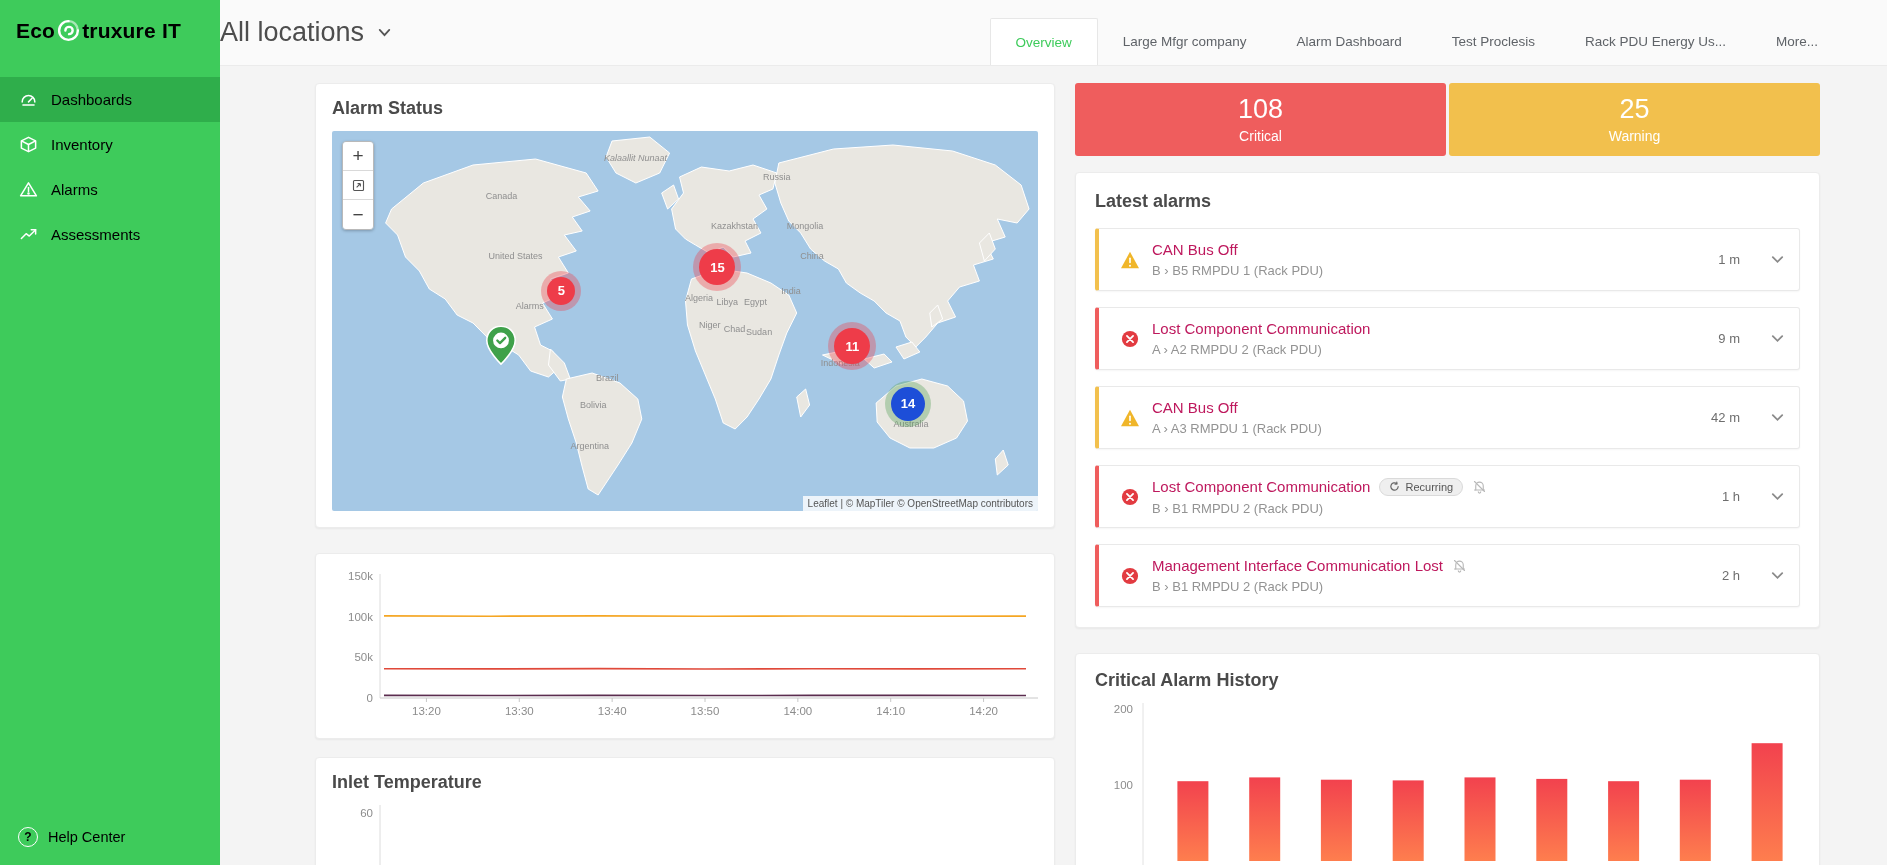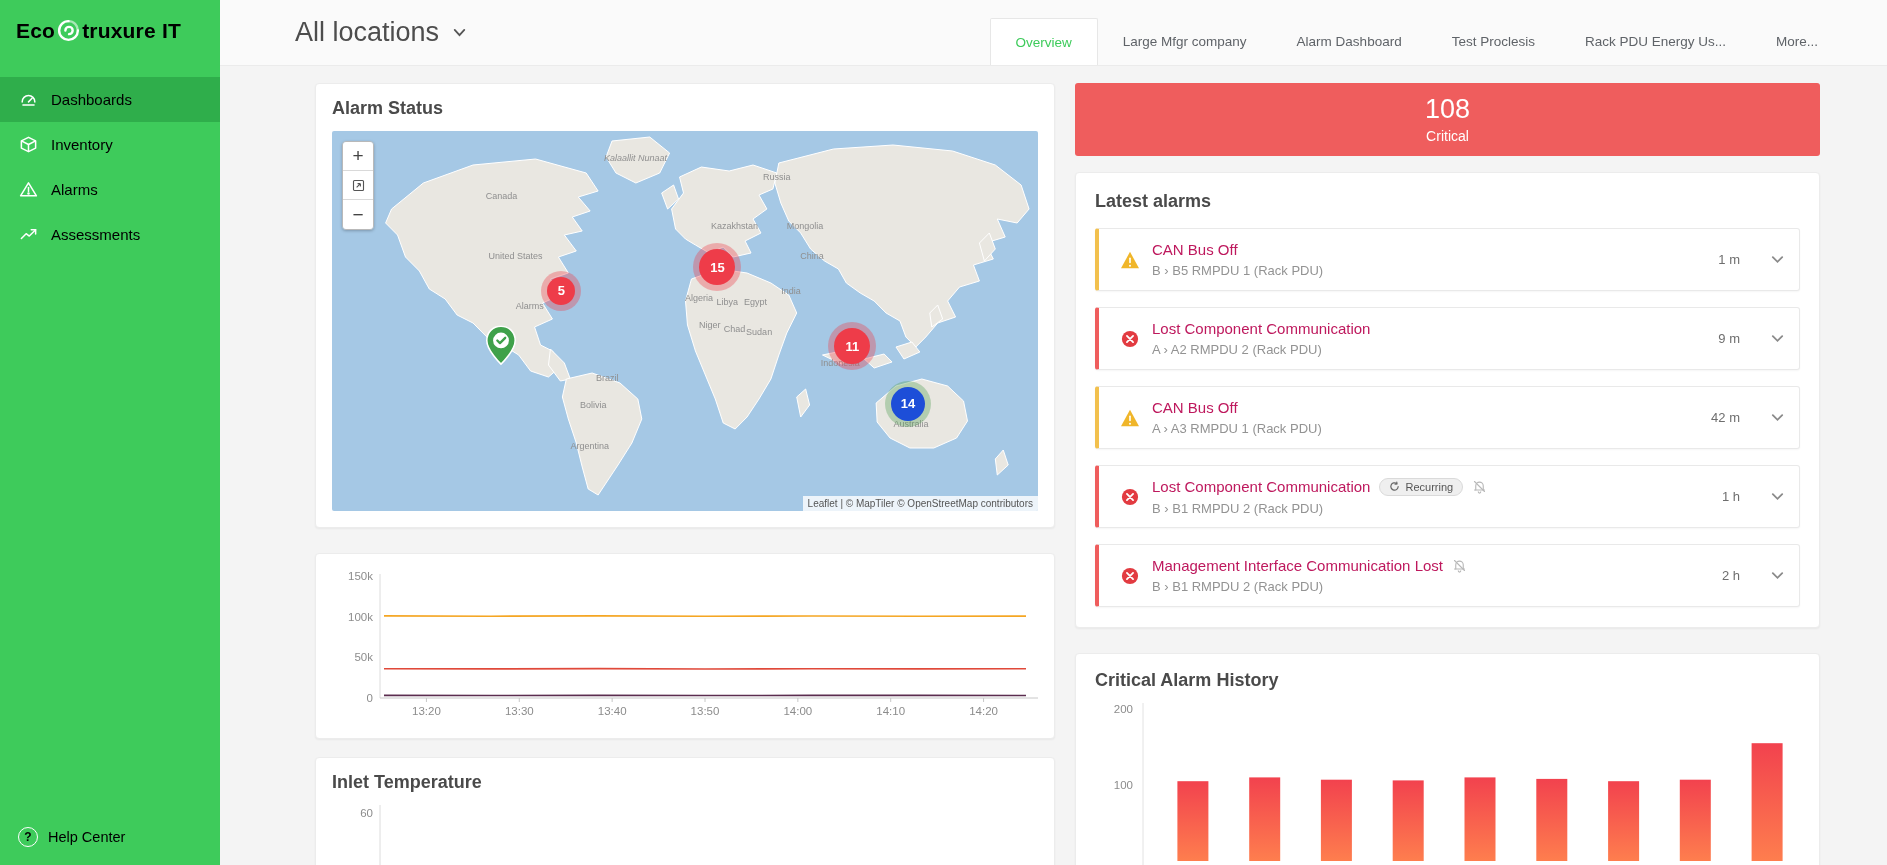--- a/index.html
+++ b/index.html
@@ -15,21 +15,21 @@
   .logo .swirl{margin:0 1px;display:flex}
   .nav{margin-top:34px}
   .nav-item{height:45px;display:flex;align-items:center;gap:13px;padding:0 18px;font-size:15px;cursor:pointer}
   .nav-item.active{background:var(--green-dark)}
   .nav-icon{width:20px;height:20px;display:flex;align-items:center;justify-content:center;color:#fff}
   .help-center{margin-top:auto;display:flex;align-items:center;gap:10px;padding:18px;font-size:14.5px;cursor:pointer}
   .help-icon{width:20px;height:20px;border:1.6px solid #fff;border-radius:50%;display:flex;align-items:center;justify-content:center;font-size:12px;font-weight:bold}
 
   
   .main{flex:1;display:flex;flex-direction:column;min-width:0}
-  .header{height:66px;background:#fafafa;display:flex;align-items:center;padding-left:75px;border-bottom:1px solid #ebebeb;flex:0 0 66px}
+  .header{height:66px;background:#fafafa;display:flex;align-items:center;border-bottom:1px solid #ebebeb;flex:0 0 66px}
   .location{display:flex;align-items:center;gap:12px;font-size:27px;color:#4d4d4d;cursor:pointer}
   .tabs{margin-left:auto;margin-right:44px;align-self:flex-end;display:flex;height:47px}
   .tab{display:flex;align-items:center;padding:0 25px;font-size:13.5px;color:#5f6368;cursor:pointer;white-space:nowrap}
   .tab.active{background:#fff;color:var(--green);border:1px solid #e7e7e7;border-bottom:none;border-radius:2px 2px 0 0}
 
   
   .content{display:flex;gap:20px;padding:17px 0 0 95px;align-items:flex-start}
   .col-left{width:740px;flex:0 0 740px;display:flex;flex-direction:column}
   .col-right{width:745px;flex:0 0 745px;display:flex;flex-direction:column}
   .card{background:#fff;border:1px solid #ececec;border-radius:4px;box-shadow:0 1px 2px rgba(0,0,0,.05)}
@@ -277,20 +277,24 @@
 
     </div>
 
     <div class="col-right">
 
       <div class="stats-row">
         <div class="stat-card" style="background: rgb(239, 93, 93);">
           <div class="stat-value">108</div>
           <div class="stat-label">Critical</div>
         </div>
+        <div class="stat-card" style="background: rgb(242, 192, 77);">
+          <div class="stat-value">25</div>
+          <div class="stat-label">Warning</div>
+        </div>
       </div>
 
       <section class="card latest-card">
         <h2 class="card-title">Latest alarms</h2>
         <div>
             <div class="alarm-row warning">
               <span class="alarm-icon">
                 <svg width="20" height="18" viewBox="0 0 24 22">
                   <path d="M12 1 L23 21 L1 21 Z" fill="#f0b62a"></path>
                   <rect x="11" y="8" width="2" height="7" rx="1" fill="#fff"></rect>

